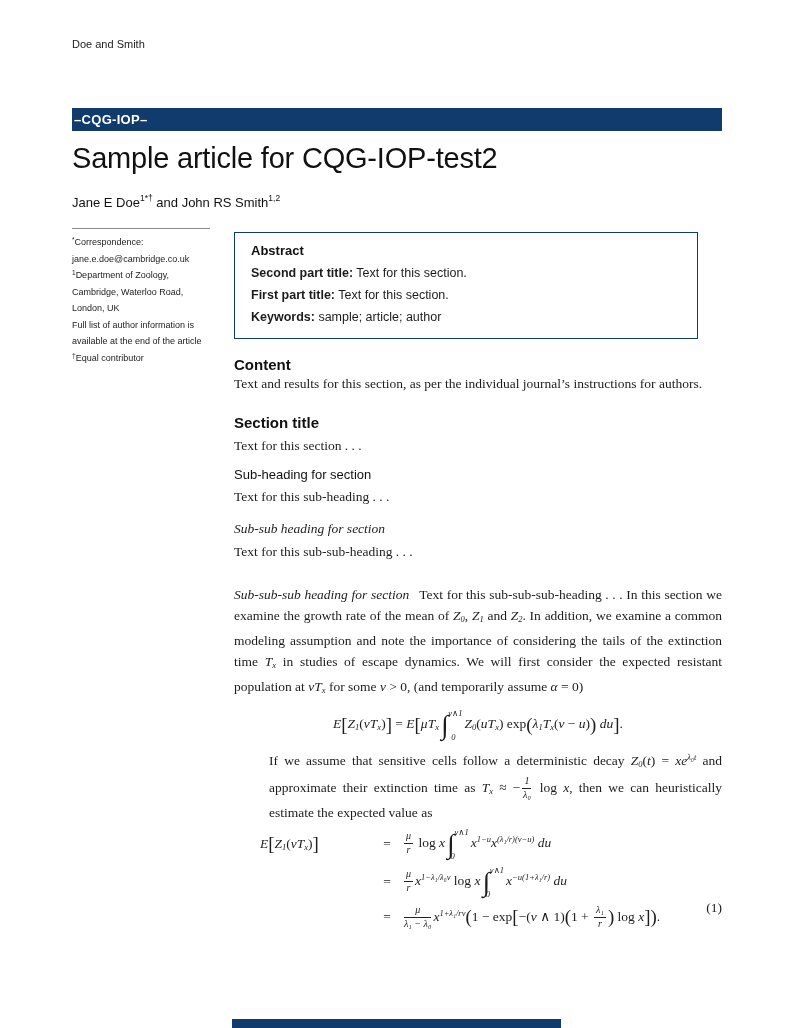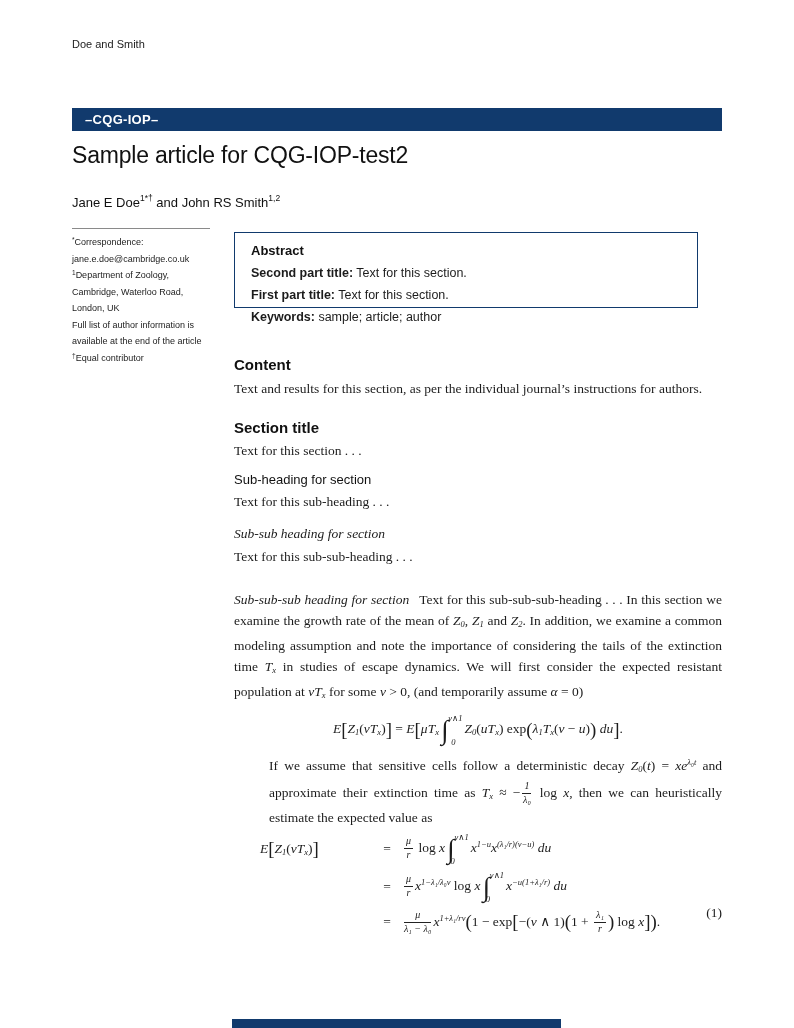--- a/index.html
+++ b/index.html
@@ -4,47 +4,47 @@
 <style>
   * { box-sizing: border-box; margin: 0; padding: 0; }
   html,body { background:#ffffff; }
   body { width:794px; height:1028px; position:relative; overflow:hidden;
          font-family:"Liberation Sans","DejaVu Sans",sans-serif; color:#1c1c1c; }
 
   
   .running-head { position:absolute; left:72px; top:38px; font-size:11px; color:#222; }
   .banner { position:absolute; left:72px; top:108px; width:650px; height:23px;
             background:var(--navy); color:#ffffff; font-weight:700; font-size:13px;
-            line-height:23px; padding-left:13px; letter-spacing:.3px; }
-  .article-title { position:absolute; left:72px; top:142px; font-size:23px; font-weight:400;
+            line-height:23px; padding-left:2px; letter-spacing:.3px; }
+  .article-title { position:absolute; left:72px; top:142px; font-size:29px; font-weight:400;
                    letter-spacing:-.2px; color:#111; }
   .authors { position:absolute; left:72px; top:193px; font-size:13px; color:#111; }
   .authors sup { font-size:8.5px; vertical-align:6px; }
 
   
   .sidebar { position:absolute; left:72px; top:228px; width:152px; }
   .sidebar-rule { border:none; border-top:1px solid #8a8a8a; width:138px; margin-bottom:4px; }
   .sidebar .ln { font-size:9px; line-height:13.5px; white-space:nowrap; color:#222; }
   .sidebar .ln sup { font-size:6.5px; vertical-align:3px; }
 
   
-  .abstract-box { position:absolute; left:234px; top:232px; width:464px; height:76px;
+  .abstract-box { position:absolute; left:234px; top:232px; width:464px; height:107px;
                   border:1.5px solid var(--navy); padding:10px 16px; background:#fff; }
   .abstract-box .abs-h { font-size:13px; font-weight:700; color:#111; }
   .abstract-box .abs-row { margin-top:8px; font-size:12.5px; }
   .abstract-box .abs-row b { font-weight:700; }
 
   
   .main { position:absolute; left:234px; top:356px; width:488px; color:#1c1c1c; }
   .h-big { font-size:15px; font-weight:700; color:#111; }
   .h-sec { margin-top:20px; font-size:15px; font-weight:700; color:#111; }
   .h-sub { margin-top:11px; font-size:13px; font-weight:400; color:#111; }
   .h-subsub { margin-top:14px; font-size:13.5px; font-style:italic;
               font-family:"Liberation Serif","DejaVu Serif",serif; }
-  p.body { margin-top:5px; font-family:"Liberation Serif","DejaVu Serif","DejaVu Sans",serif;
+  p.body { font-family:"Liberation Serif","DejaVu Serif","DejaVu Sans",serif;
            font-size:13.5px; line-height:21px; text-align:justify; hyphens:auto; }
   p.tight { margin-top:4px; }
   p.para-a { margin-top:22px; }
   p.para-b { margin-top:6px;margin-left:35px; }
 
   
   .math { font-family:"Liberation Serif","DejaVu Serif","DejaVu Sans",serif; }
   .mr { font-style:normal; }
   .mi { font-style:italic; }
   .mem { font-style:italic; }

